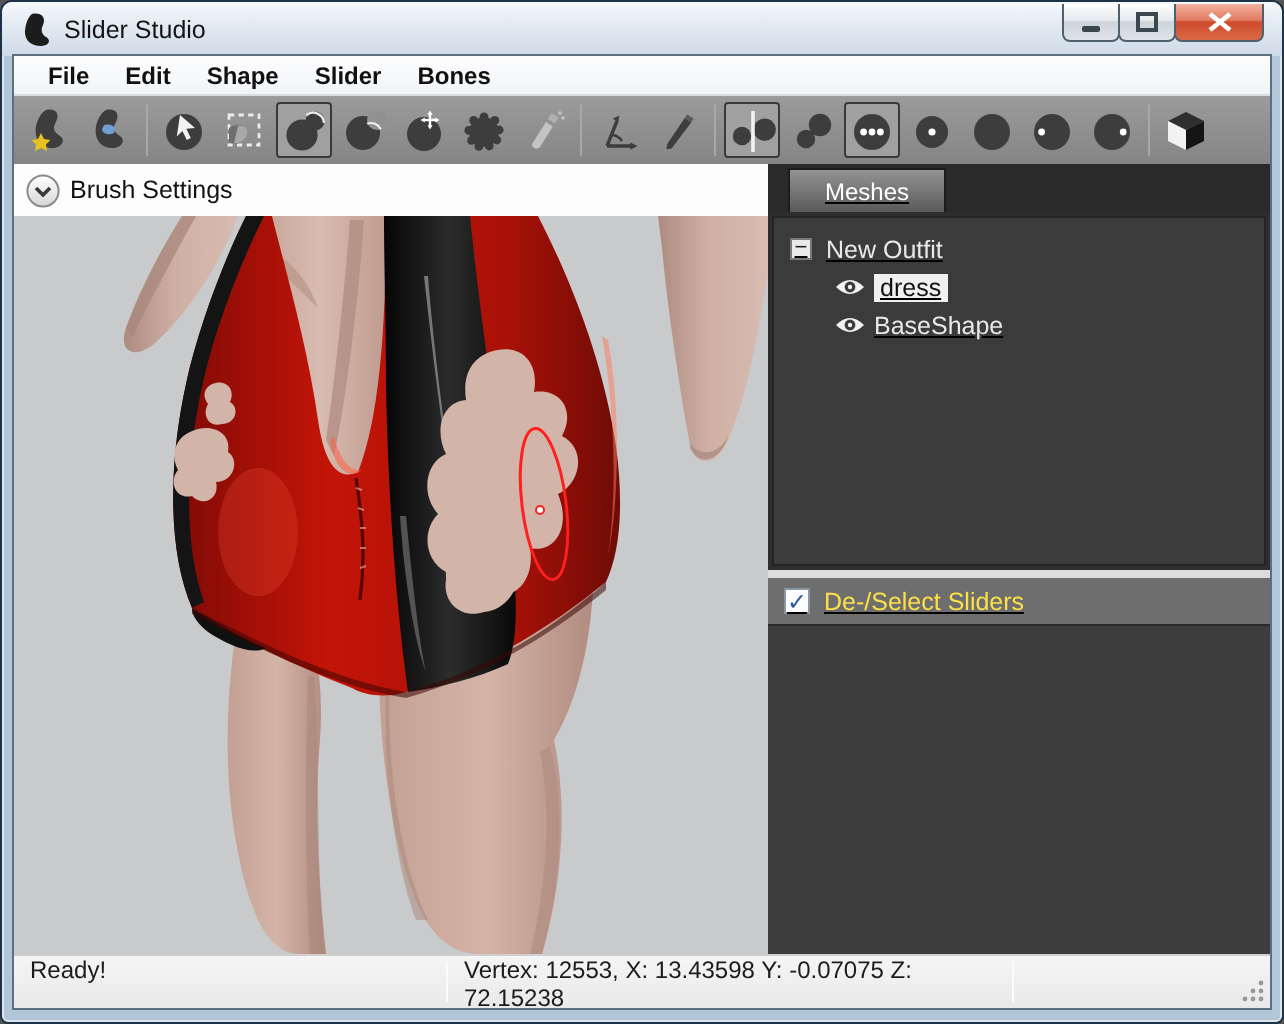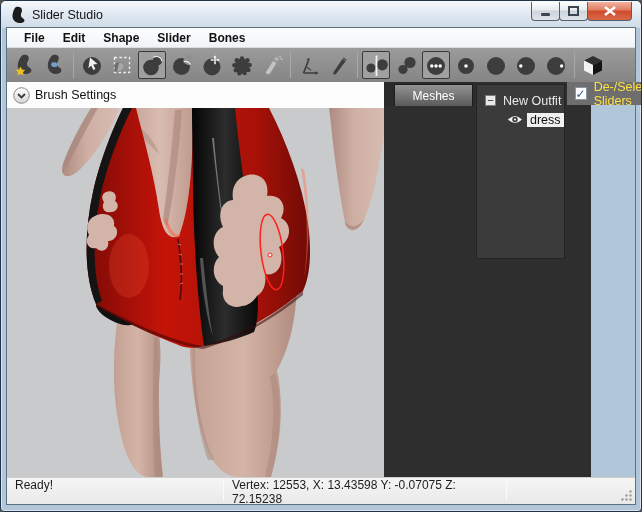--- a/index.html
+++ b/index.html
@@ -30,21 +30,21 @@
   .tbtn.dis{opacity:.95;}
   .tsep{width:1px;height:26px;background:#696969;border-right:1px solid #a8a8a8;margin:0 3px;}
   
   .content{display:flex;height:395px;}
   .leftcol{width:377px;display:flex;flex-direction:column;background:#fdfdfd;}
   .brushbar{height:26px;display:flex;align-items:center;padding-left:6px;background:#fdfdfd;}
   .brushbar .chev{width:17px;height:17px;margin-right:5px;}
   .brushbar .lbl{font-size:12.5px;color:#111;}
   .viewport{width:377px;height:369px;background:#c9cacb;}
   
-  .rightcol{width:207px;background:#2e2e2e;display:flex;flex-direction:row;}
+  .rightcol{width:251px;background:#2e2e2e;display:flex;flex-direction:column;text-decoration:underline;}
   .tabs{height:24px;display:flex;align-items:flex-end;padding-left:10px;background:#2a2a2a;}
   .tab{width:79px;height:22px;display:flex;align-items:center;justify-content:center;font-size:12px;
     border:1px solid #1d1d1d;border-bottom:none;color:#9b9b9b;background:#3d3d3d;margin-right:1px;}
   .tab.active{background:linear-gradient(180deg,#939393,#5a5a5a);color:#fff;}
   .treewrap{height:179px;padding:2px;}
   .tree{height:175px;background:#3b3b3b;border:1px solid #242424;padding:6px 0 0 8px;overflow:hidden;}
   .trow{display:flex;align-items:center;height:19px;color:#e9e9e9;font-size:12.5px;}
   .trow .box{width:11px;height:11px;background:#e9e9e9;border:1px solid #7a7a7a;margin-right:7px;
     display:flex;align-items:center;justify-content:center;font-size:11px;color:#222;line-height:9px;}
   .trow.child{padding-left:22px;}
@@ -364,20 +364,28 @@
               <span class="tlabel">New Outfit</span>
             </div>
             <div class="trow child">
               <svg class="eye" width="16" height="11">
                   <path d="M1,5.5 Q8,-1.5 15,5.5 Q8,12.5 1,5.5Z" fill="#f2f2f2"></path>
                   <circle cx="8" cy="5.5" r="2.7" fill="#3b3b3b"></circle>
                   <circle cx="8" cy="5.5" r="1.1" fill="#f2f2f2"></circle>
                 </svg>
               <span class="tlabel selected">dress</span>
             </div>
+            <div class="trow child">
+              <svg class="eye" width="16" height="11">
+                  <path d="M1,5.5 Q8,-1.5 15,5.5 Q8,12.5 1,5.5Z" fill="#f2f2f2"></path>
+                  <circle cx="8" cy="5.5" r="2.7" fill="#3b3b3b"></circle>
+                  <circle cx="8" cy="5.5" r="1.1" fill="#f2f2f2"></circle>
+                </svg>
+              <span class="tlabel">BaseShape</span>
+            </div>
           </div>
         </div>
         <div class="splitter"></div>
         <div class="selbar">
           <span class="checkbox">✓</span>
           <span class="lbl">De-/Select Sliders</span>
         </div>
         <div class="sliderspanel"></div>
       </div>
     </div>

